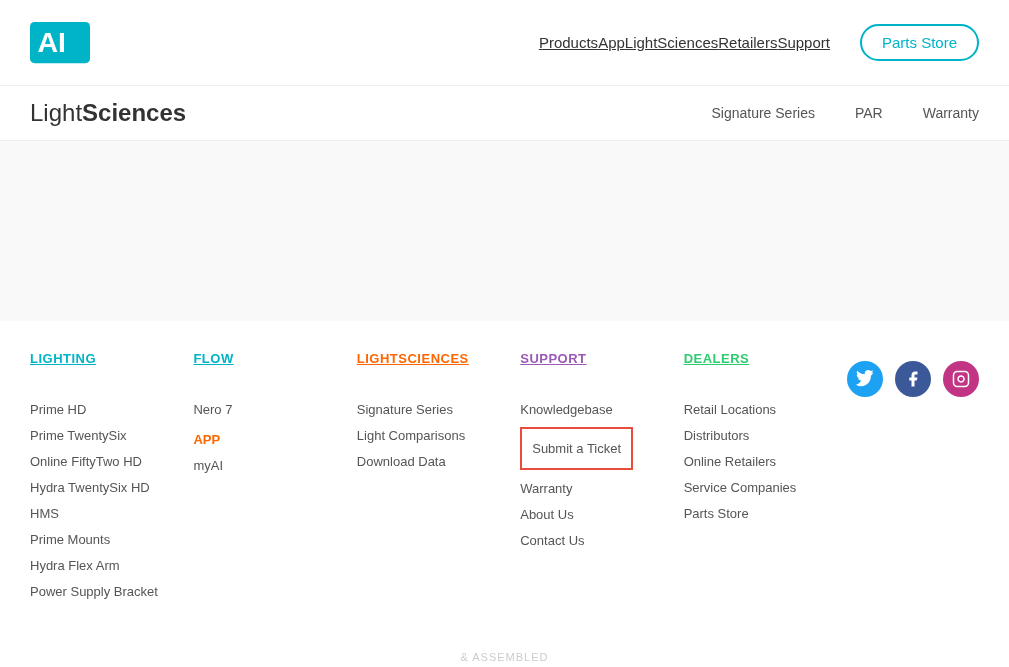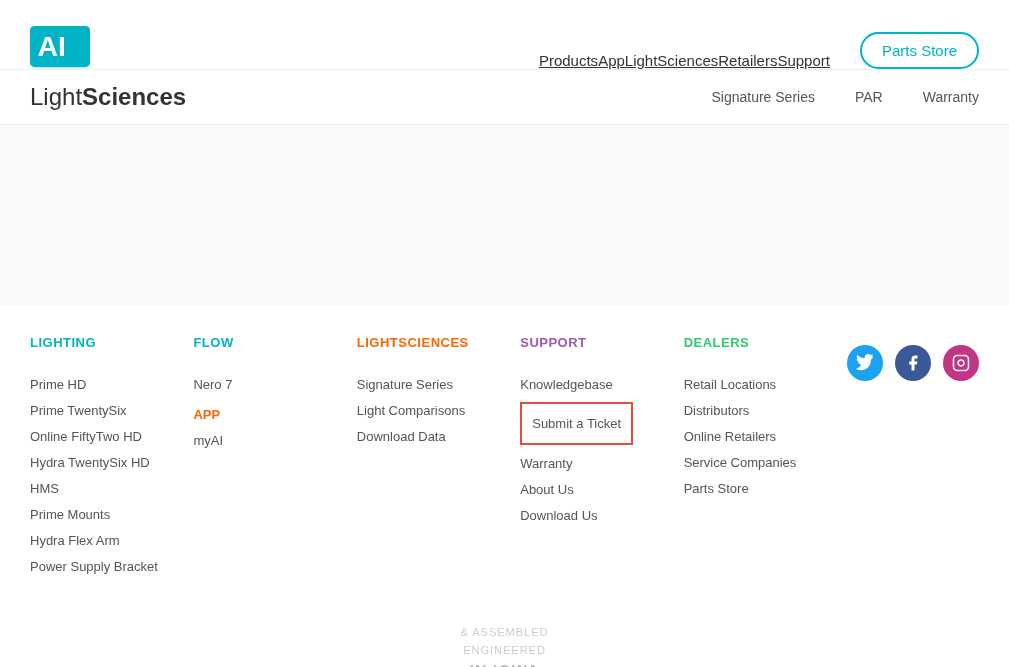--- a/index.html
+++ b/index.html
@@ -1,23 +1,23 @@
 <!DOCTYPE html>
 <html><head>
   <meta charset="utf-8">
   <style>
     * { margin: 0; padding: 0; box-sizing: border-box; }
     body { font-family: Arial, sans-serif; font-size: 14px; color: #333; background: #fff; width: 1009px; }
 
     
     .header {
       display: flex;
-      align-items: flex-end;
+      align-items: center;
       padding: 0 30px;
-      height: 70px;
+      height: 86px;
       border-bottom: 1px solid #eee;
     }
     .logo {
       display: flex;
       align-items: center;
       margin-right: auto;
     }
     .logo-icon {
       width: 60px;
       height: 45px;
@@ -84,22 +84,23 @@
       display: flex;
       gap: 0;
     }
     .footer-col {
       flex: 1;
     }
     .footer-col-title {
       font-size: 13px;
       font-weight: bold;
       letter-spacing: 0.5px;
-      margin-bottom: 26px;
+      margin-bottom: 35px;
       text-transform: uppercase;
+      text-decoration: underline;
     }
     .footer-col-title.lighting { color: #00b4c8; }
     .footer-col-title.flow { color: #00b4c8; }
     .footer-col-title.lightsciences { color: #ff6600; }
     .footer-col-title.support { color: #9b59b6; }
     .footer-col-title.dealers { color: #2ecc71; }
 
     .footer-col ul {
       list-style: none;
     }
@@ -237,21 +238,21 @@
       </ul>
     </div>
 
     <div class="footer-col">
       <div class="footer-col-title support">SUPPORT</div>
       <ul>
         <li><a href="#">Knowledgebase</a></li>
         <li><a class="submit-ticket-link" href="#">Submit a Ticket</a></li>
         <li><a href="#">Warranty</a></li>
         <li><a href="#">About Us</a></li>
-        <li><a href="#">Download Us</a></li>
+        <li><a href="#">Contact Us</a></li>
       </ul>
     </div>
 
     <div class="footer-col">
       <div class="footer-col-title dealers">DEALERS</div>
       <ul>
         <li><a href="#">Retail Locations</a></li>
         <li><a href="#">Distributors</a></li>
         <li><a href="#">Online Retailers</a></li>
         <li><a href="#">Service Companies</a></li>

